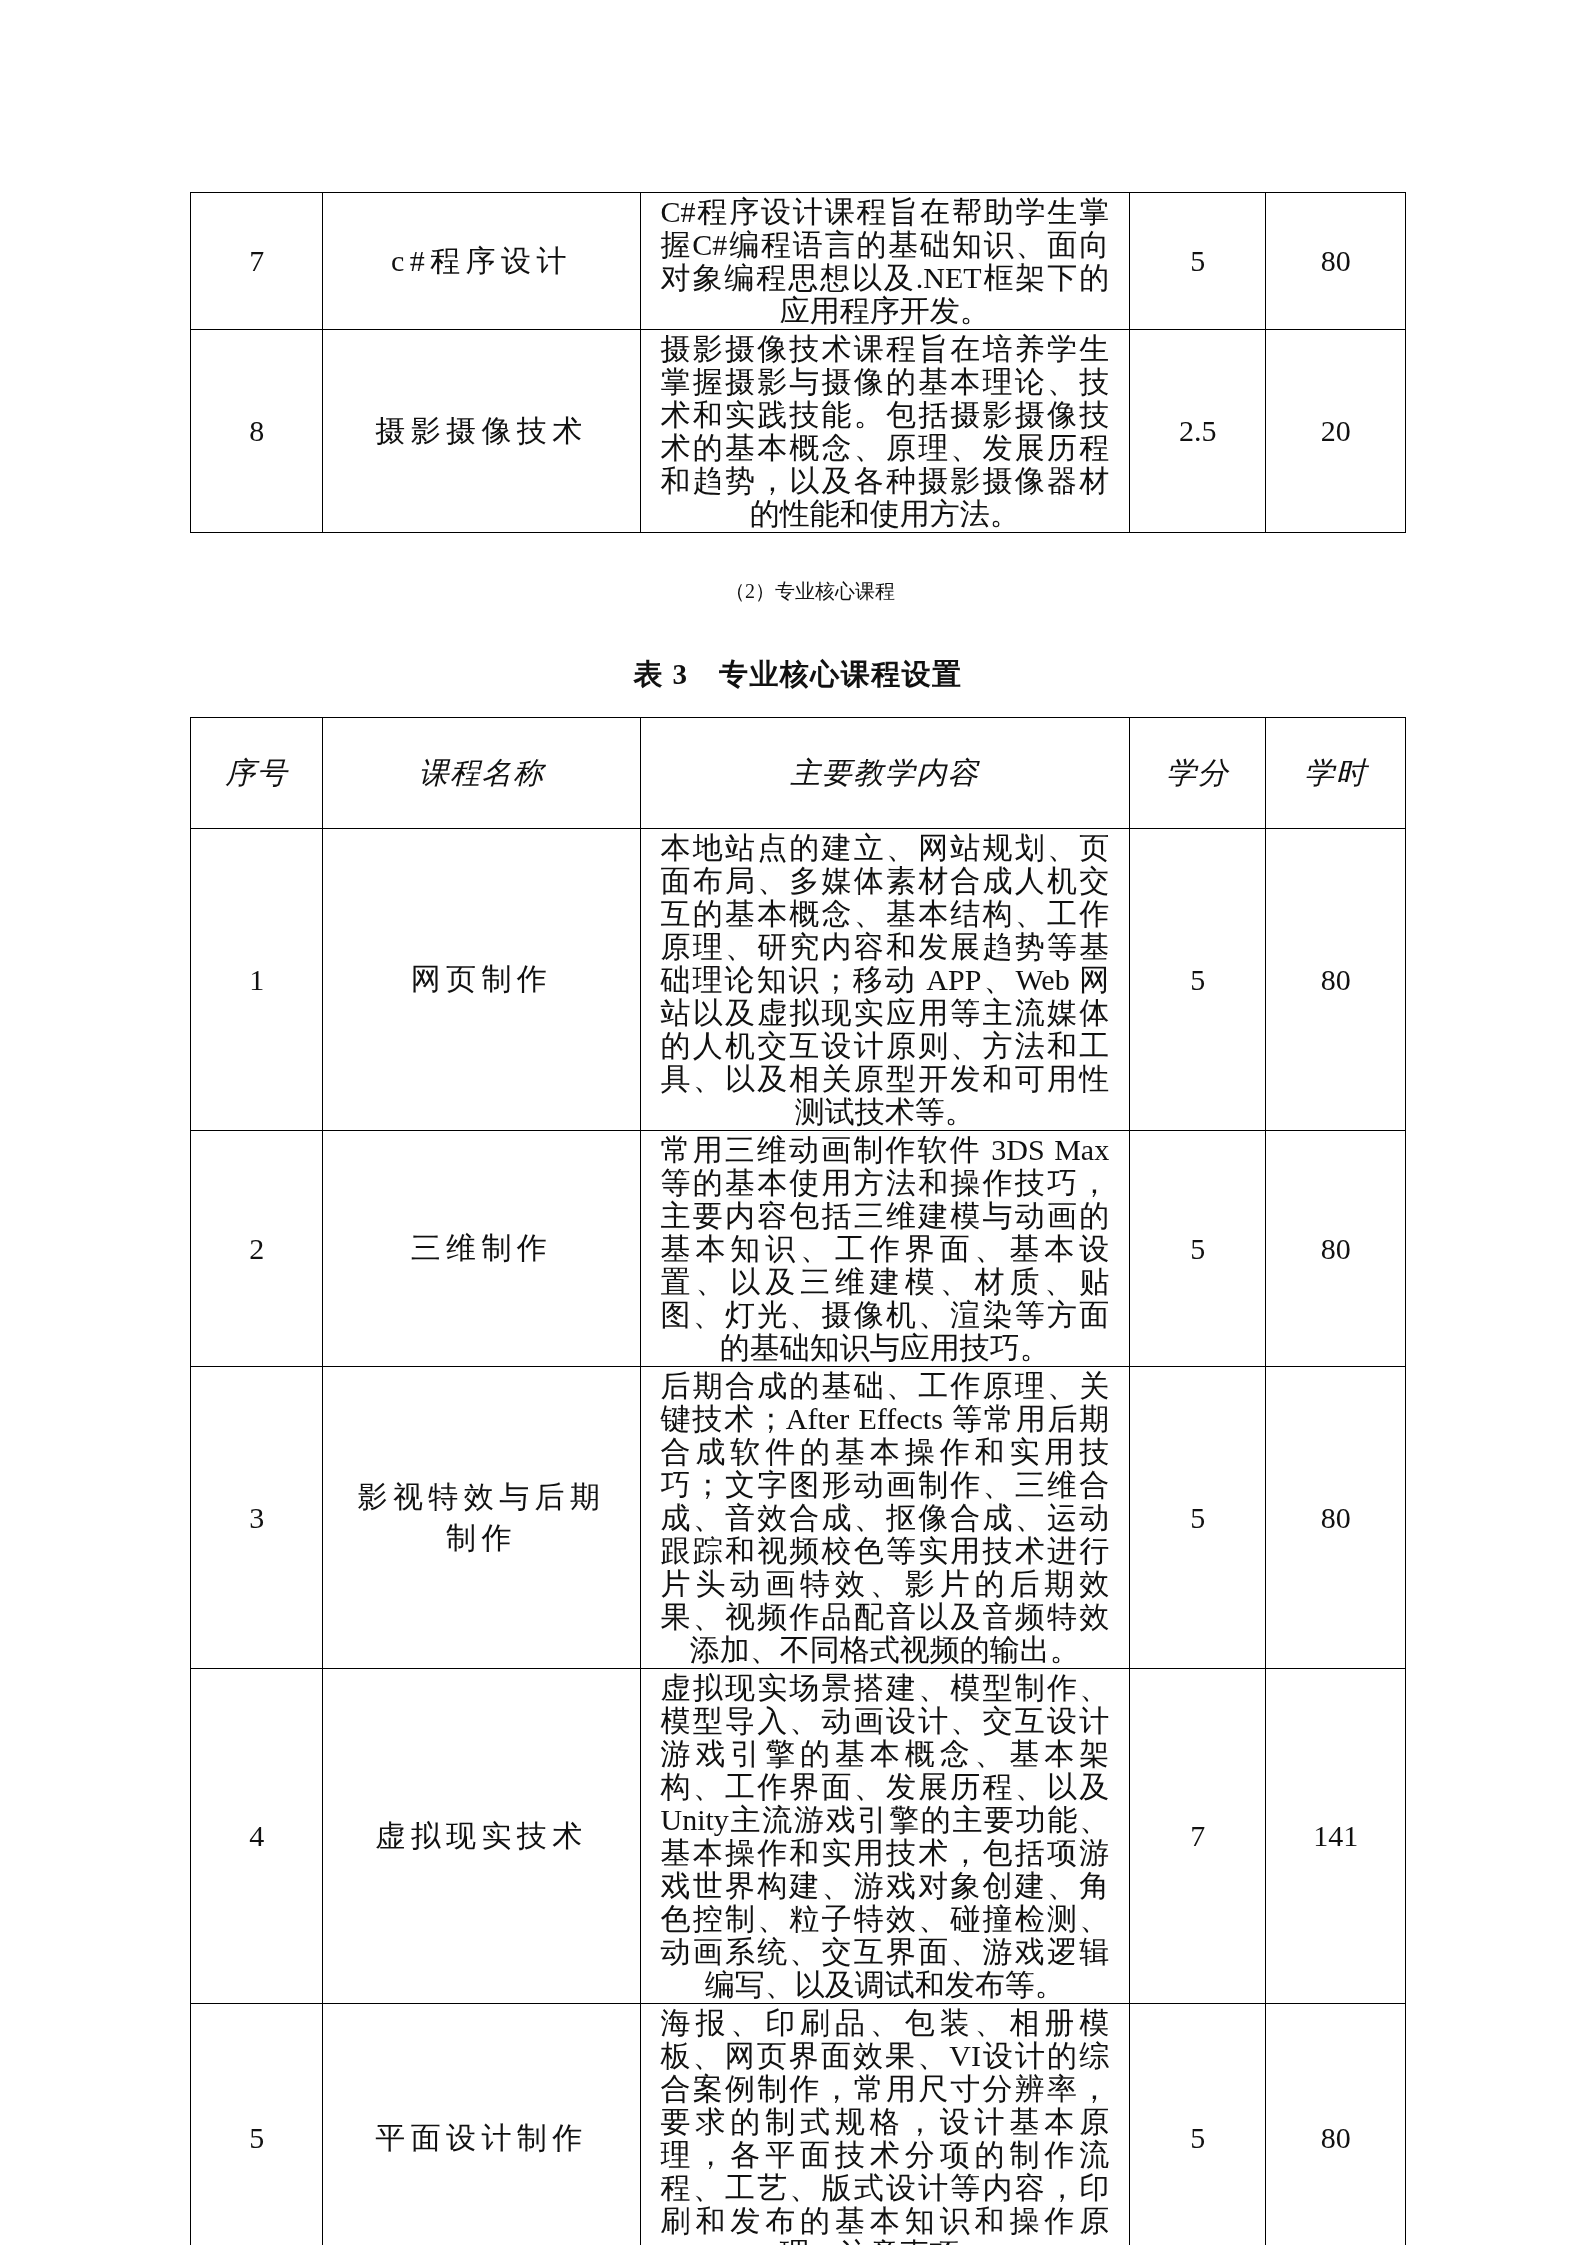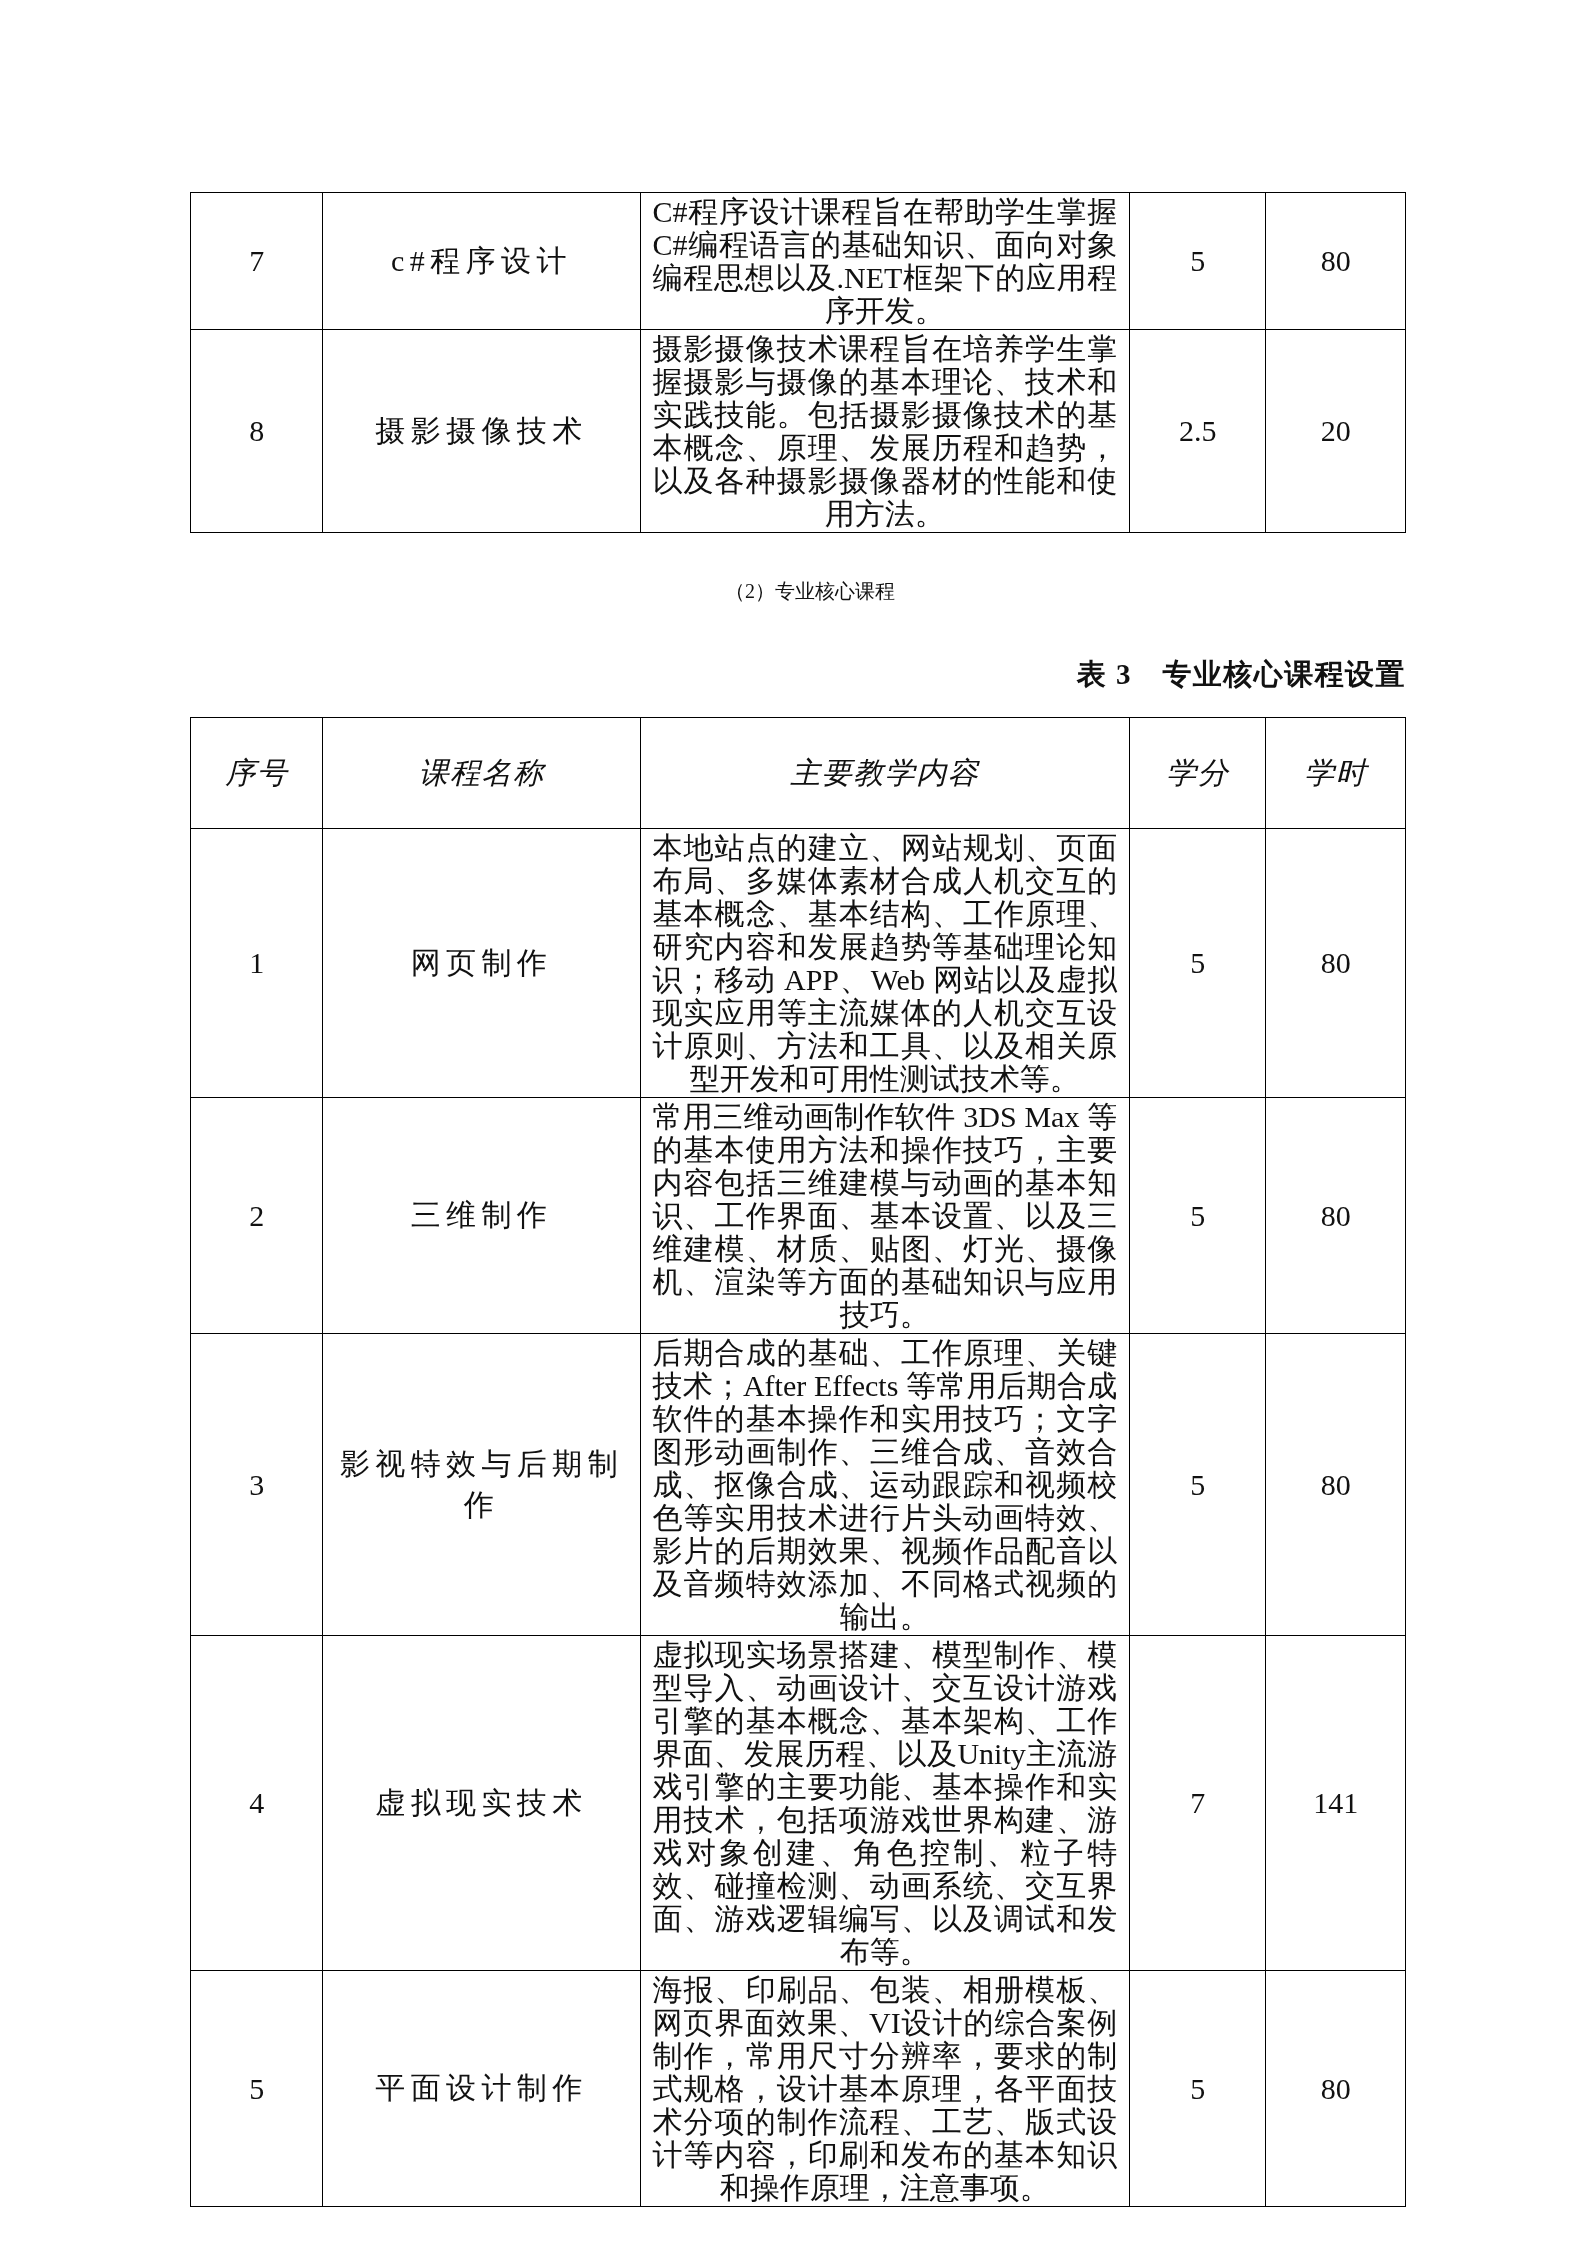--- a/index.html
+++ b/index.html
@@ -19,21 +19,21 @@
     top: 192px;
     width: 1216px;
   }
   table.doc-table {
     border-collapse: collapse;
     width: 100%;
     table-layout: fixed;
   }
   table.doc-table td, table.doc-table th {
     border: 1.5px solid #000000;
-    padding: 2px 12px;
+    padding: 2px 20px;
     vertical-align: middle;
     font-size: 30px;
     font-weight: normal;
   }
   col.c-no     { width: 10.9%; }
   col.c-name   { width: 26.1%; }
   col.c-content{ width: 40.3%; }
   col.c-credit { width: 11.2%; }
   col.c-hours  { width: 11.5%; }
 
@@ -67,21 +67,21 @@
     line-height: 44px;
     text-align: center;
   }
   .intro {
     margin: 12px 0 0 24px;
     font-size: 32px;
     line-height: 46px;
   }
   .caption {
     margin: 42px 0 22px 0;
-    text-align: right;
+    text-align: center;
     font-size: 29px;
     font-weight: bold;
     letter-spacing: 0.05em;
   }
 </style>
 </head>
 <body>
 
 <div class="page">
   <div class="inner">

